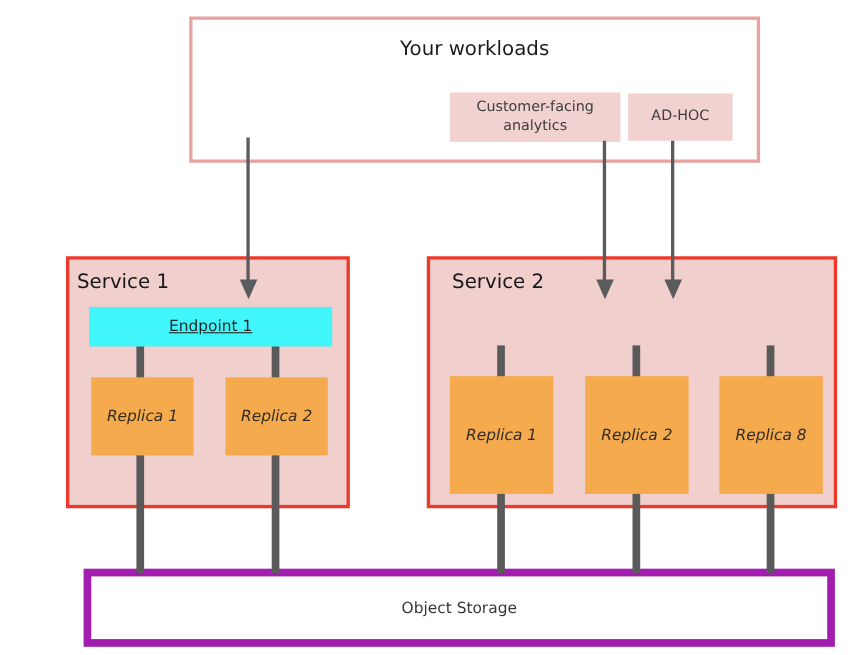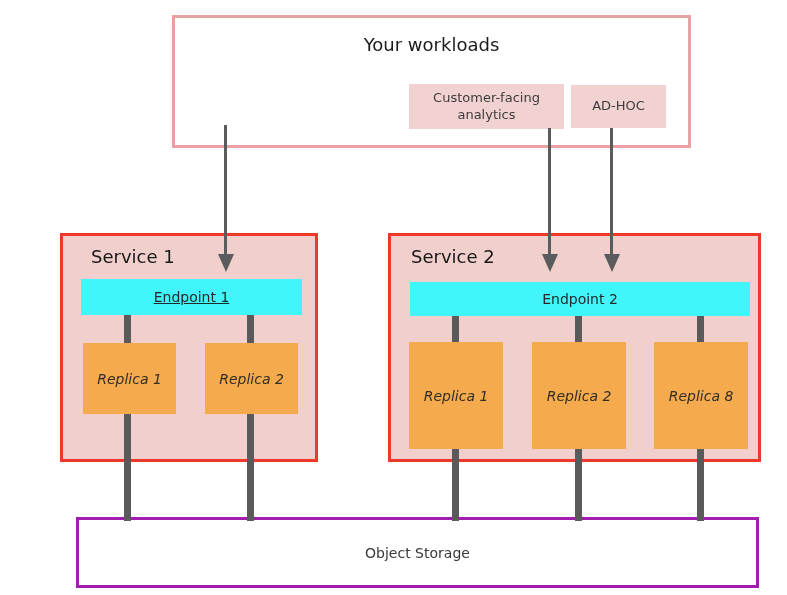--- a/index.html
+++ b/index.html
@@ -27,21 +27,21 @@
   .pill-cf{left:386px;top:84px;width:155px;height:45px;padding:0 14px;}
   .pill-adhoc{left:548px;top:85px;width:95px;height:43px;}
 
   
   .service-box{
     background:#f1cfcc;border:3px solid #f0382a;z-index:1;
   }
   .service1-box{left:37px;top:233px;width:258px;height:229px;}
   .service2-box{left:365px;top:233px;width:373px;height:229px;}
   .service-title{font-size:18px;color:#181818;z-index:3;}
-  .service1-title{left:68px;top:246px;}
+  .service1-title{left:47px;top:246px;}
   .service2-title{left:388px;top:246px;}
 
   .endpoint{
     background:#41f6fa;display:flex;align-items:center;justify-content:center;
     font-size:14px;color:#23292b;z-index:3;
   }
   .endpoint1{left:58px;top:279px;width:221px;height:36px;text-decoration:underline;}
   .endpoint2{left:387px;top:282px;width:340px;height:34px;}
 
   .replica{
@@ -72,21 +72,21 @@
   .a1-shaft{left:201px;top:125px;height:130px;}
   .a1-head{left:195px;top:254px;}
   .a2-shaft{left:525px;top:128px;height:127px;}
   .a2-head{left:519px;top:254px;}
   .a3-shaft{left:587px;top:128px;height:127px;}
   .a3-head{left:581px;top:254px;}
 
   
   .storage-box{
     left:53px;top:517px;width:683px;height:71px;
-    background:#ffffff;border:3px solid #a21caf;z-index:1;
+    background:#ffffff;border:7px solid #a21caf;z-index:1;
     display:flex;align-items:center;justify-content:center;
     font-size:14px;color:#383838;
   }
 </style>
 </head>
 <body>
 
 <div class="stage">
 
   <div class="abs workloads-box"></div>
@@ -113,23 +113,20 @@
 
   <div class="abs vline l-s1a"></div>
   <div class="abs vline l-s1b"></div>
   <div class="abs vline l-s2a"></div>
   <div class="abs vline l-s2b"></div>
   <div class="abs vline l-s2c"></div>
 
   <div class="abs endpoint endpoint1">
     <span>Endpoint 1</span>
   </div>
-  <div class="abs endpoint endpoint2">
-    <span>Endpoint 2</span>
-  </div>
 
   <div class="abs replica s1-r1">
     <span>Replica 1</span>
   </div>
   <div class="abs replica s1-r2">
     <span>Replica 2</span>
   </div>
   <div class="abs replica s2-r1">
     <span>Replica 1</span>
   </div>

